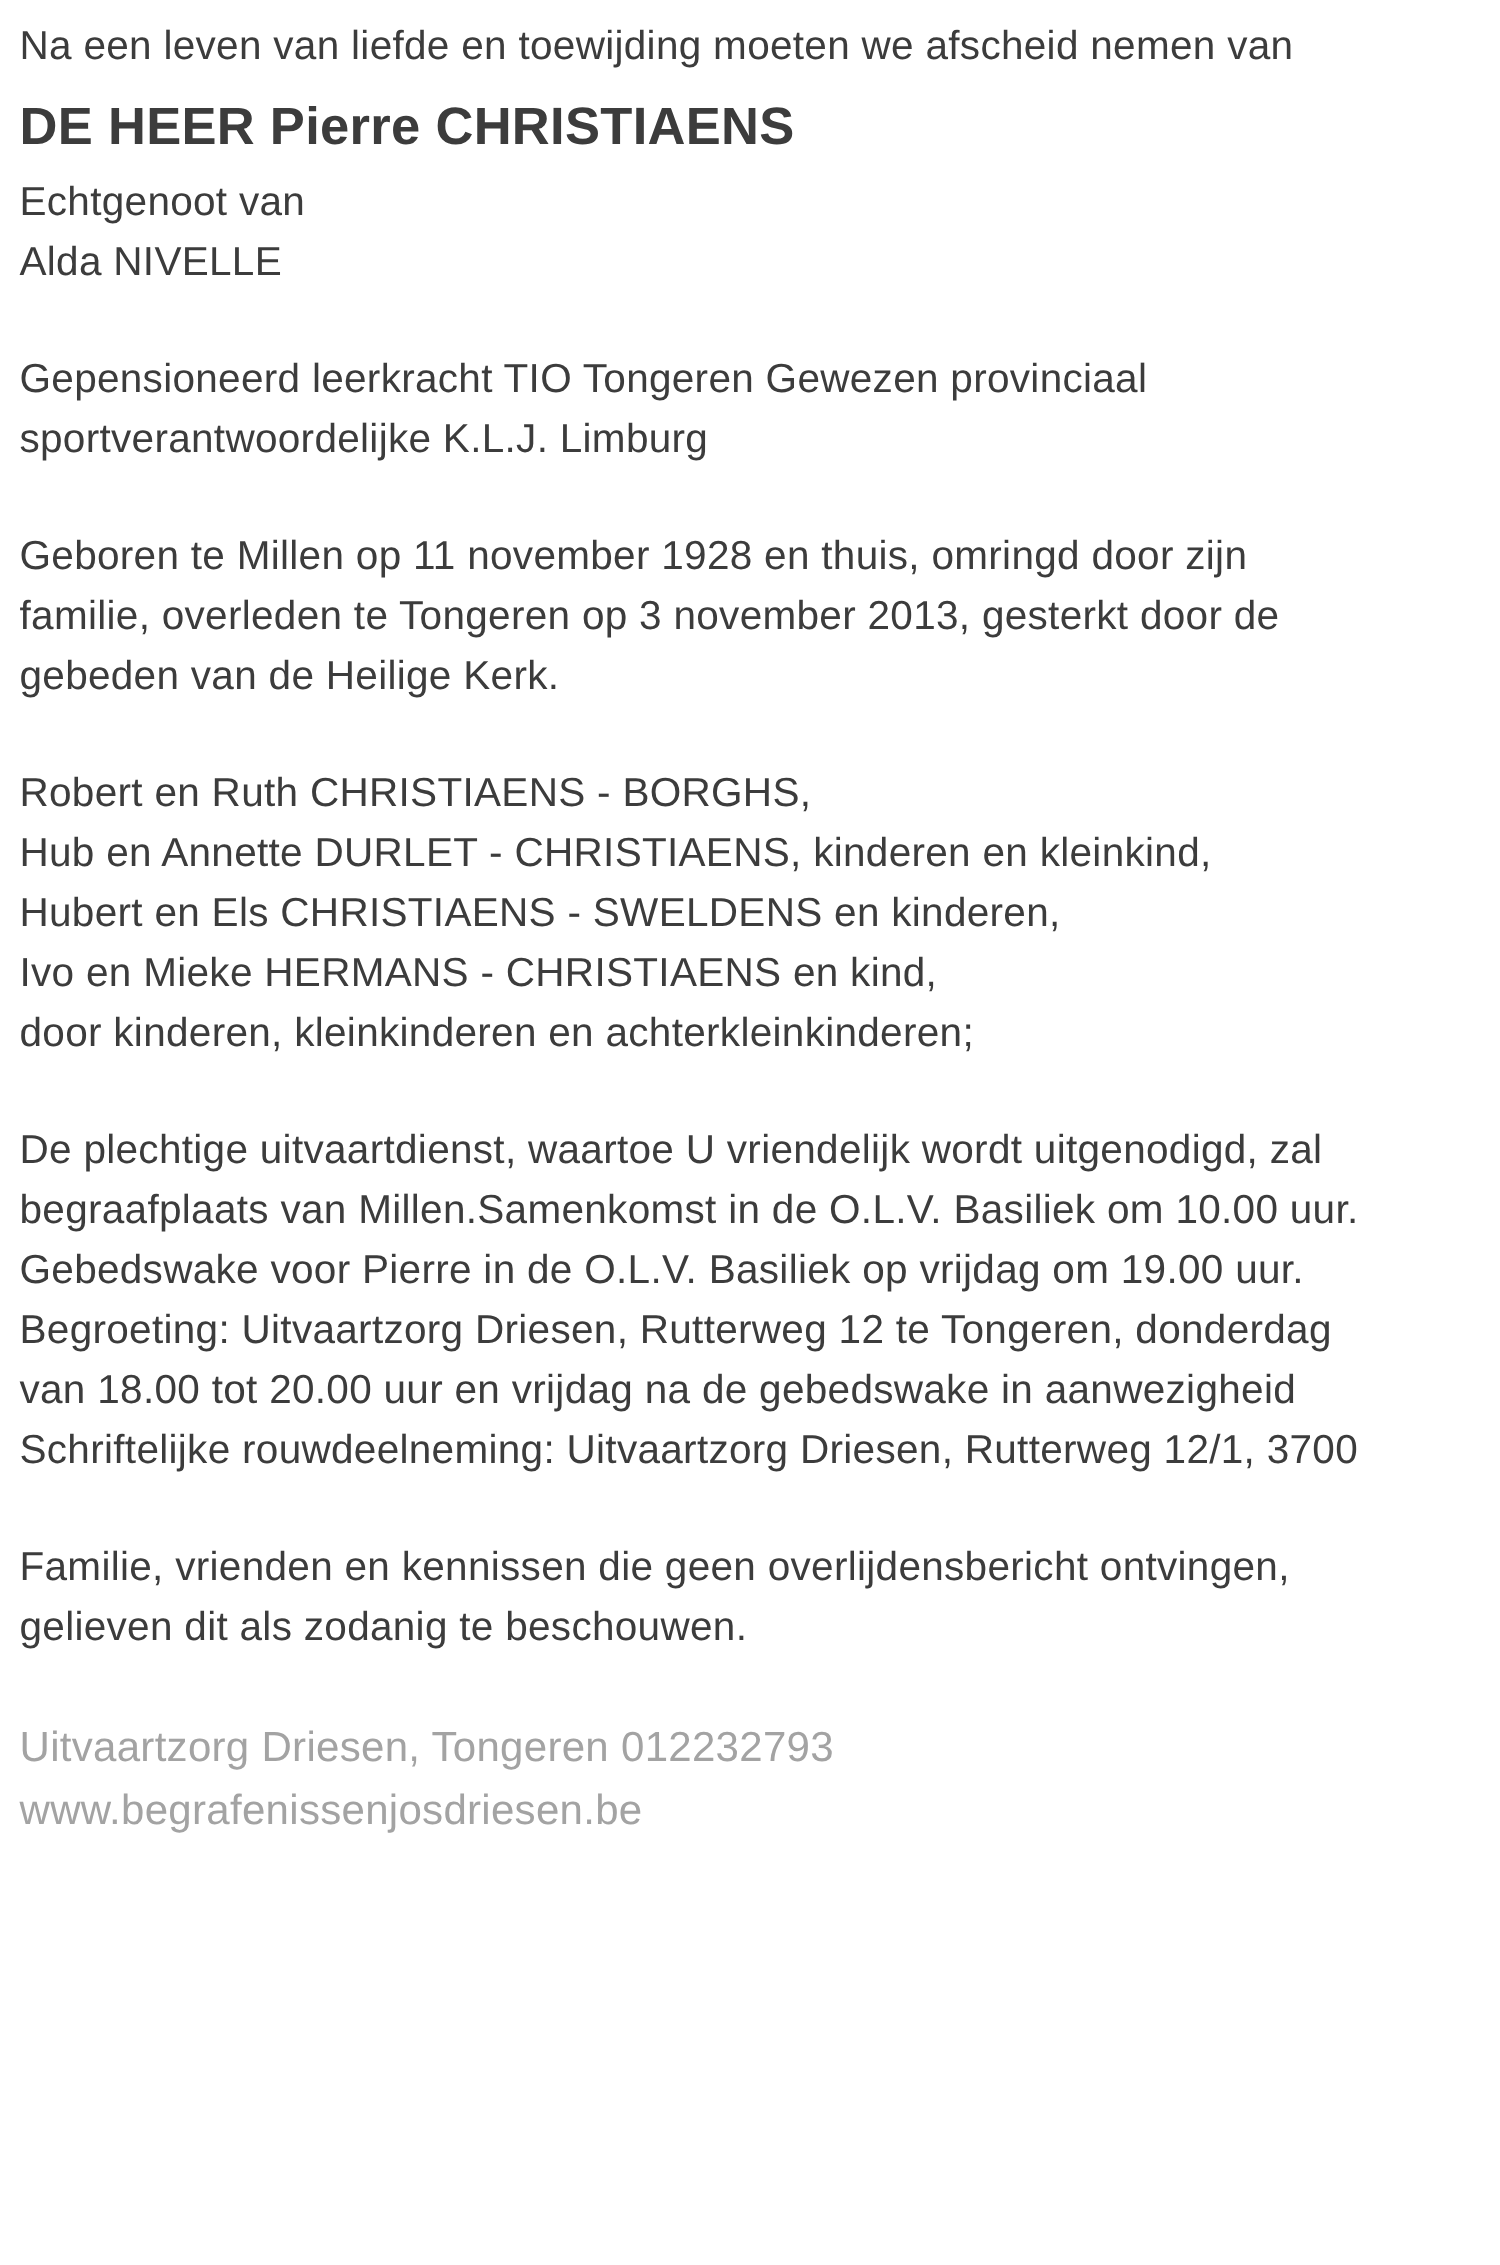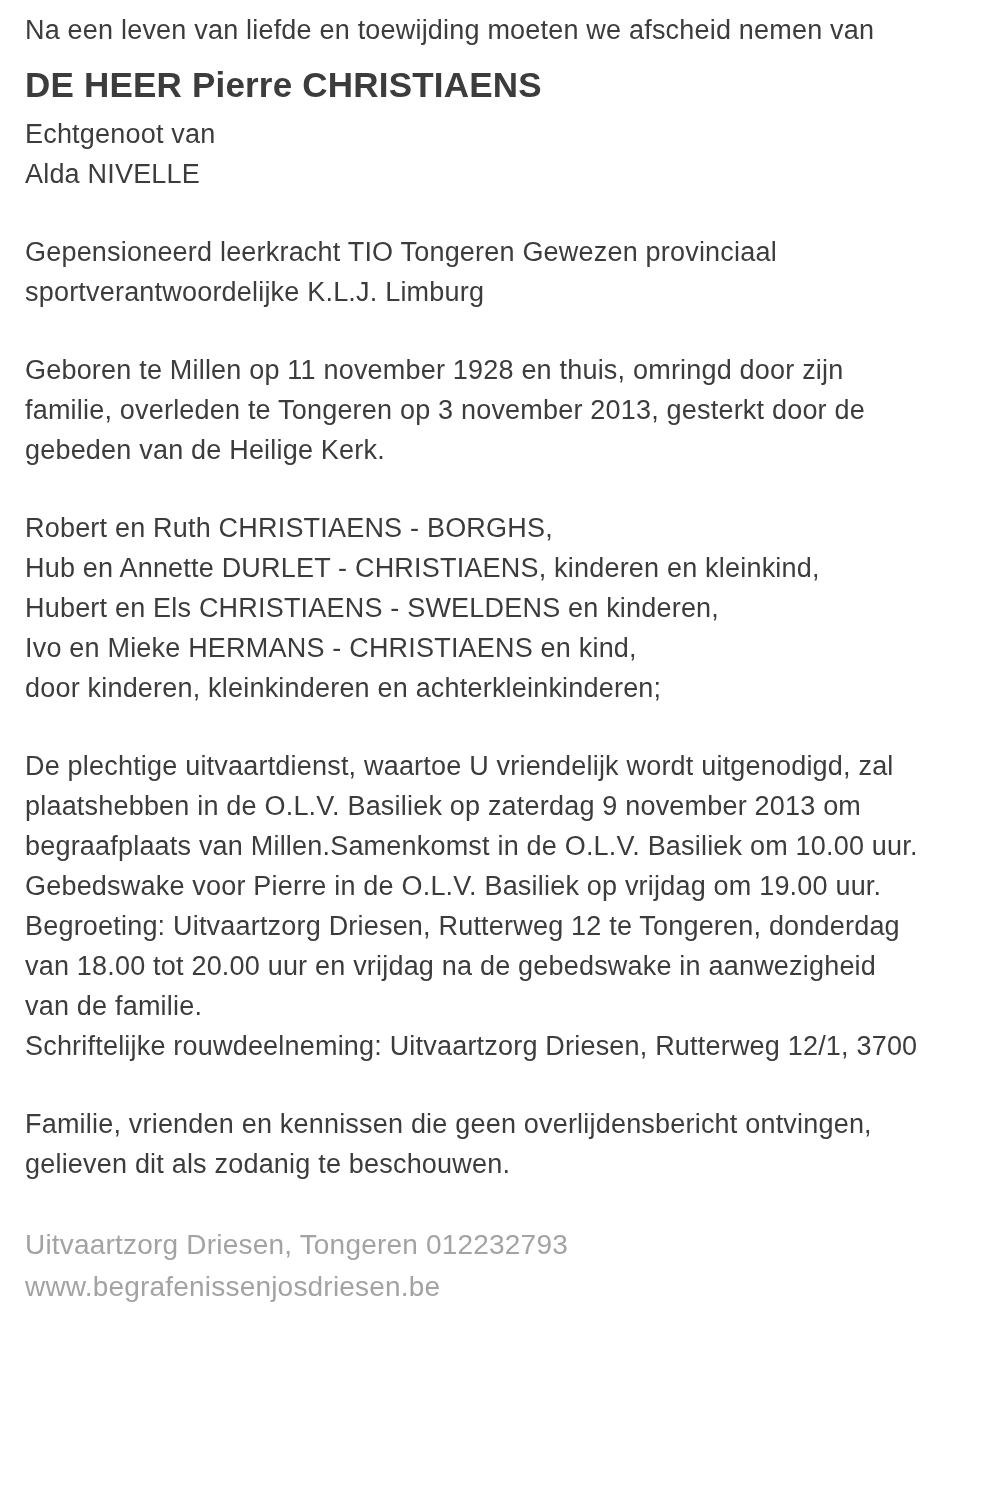--- a/index.html
+++ b/index.html
@@ -4,21 +4,21 @@
 <style>
   * { margin: 0; padding: 0; box-sizing: border-box; }
   html, body { background: var(--bg, #ffffff); }
   body {
     width: 1000px;
     height: 1510px;
     overflow: hidden;
     font-family: "Liberation Sans", "DejaVu Sans", sans-serif;
     color: var(--text, #3c3c3c);
   }
-  .page { padding: 10px 8px 0 25px; }
+  .page { padding: 10px 8px 0 13px; }
   .line {
     font-size: 27px;
     line-height: 40px;
     white-space: nowrap;
     letter-spacing: 0.2px;
   }
   .title {
     font-size: 35px;
     line-height: 46px;
     font-weight: 700;
@@ -56,26 +56,24 @@
     </div>
   <div class="block">
       <div class="line">Robert en Ruth CHRISTIAENS - BORGHS,</div>
       <div class="line">Hub en Annette DURLET - CHRISTIAENS, kinderen en kleinkind,</div>
       <div class="line">Hubert en Els CHRISTIAENS - SWELDENS en kinderen,</div>
       <div class="line">Ivo en Mieke HERMANS - CHRISTIAENS en kind,</div>
       <div class="line">door kinderen, kleinkinderen en achterkleinkinderen;</div>
     </div>
   <div class="block">
       <div class="line">De plechtige uitvaartdienst, waartoe U vriendelijk wordt uitgenodigd, zal</div>
-      <div class="line">plaatshebben in de O.L.V. Basiliek op zaterdag 9 november 2013 om</div>
       <div class="line">begraafplaats van Millen.Samenkomst in de O.L.V. Basiliek om 10.00 uur.</div>
       <div class="line">Gebedswake voor Pierre in de O.L.V. Basiliek op vrijdag om 19.00 uur.</div>
       <div class="line">Begroeting: Uitvaartzorg Driesen, Rutterweg 12 te Tongeren, donderdag</div>
       <div class="line">van 18.00 tot 20.00 uur en vrijdag na de gebedswake in aanwezigheid</div>
-      <div class="line">van de familie.</div>
       <div class="line">Schriftelijke rouwdeelneming: Uitvaartzorg Driesen, Rutterweg 12/1, 3700</div>
     </div>
   <div class="block">
       <div class="line">Familie, vrienden en kennissen die geen overlijdensbericht ontvingen,</div>
       <div class="line">gelieven dit als zodanig te beschouwen.</div>
     </div>
 
   <div class="footer">
     <div class="line">Uitvaartzorg Driesen, Tongeren 012232793</div>
     <div class="line">www.begrafenissenjosdriesen.be</div>

